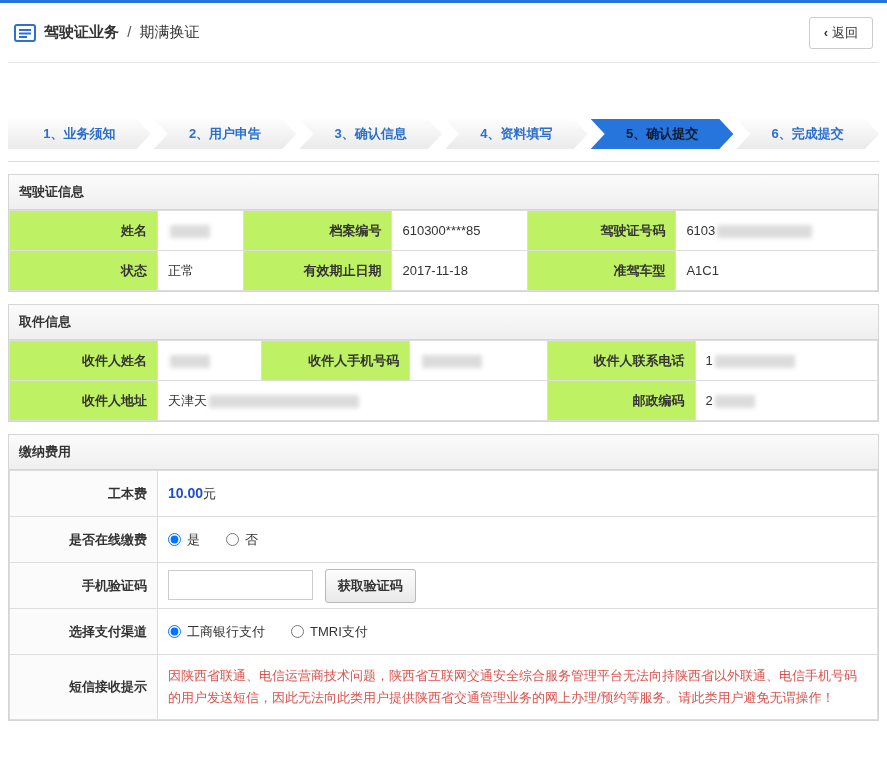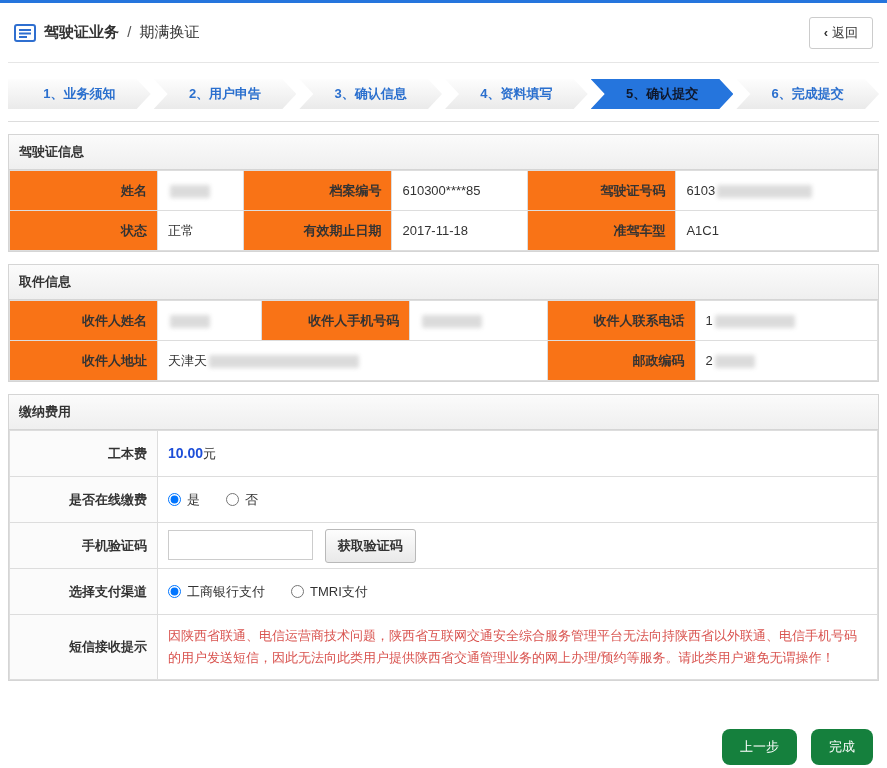--- a/index.html
+++ b/index.html
@@ -25,35 +25,35 @@
   .back-btn .chev { font-weight:bold; color:#333; }
 
   
   .steps-wrap { padding:16px 0 12px; border-bottom:1px solid #ddd; }
   .steps { display:flex; }
   .step {
     flex:1; height:30px; line-height:30px; text-align:center;
     color:#2a6fce; font-weight:bold; font-size:13px;
     background:linear-gradient(#fdfdfd,#eaeaea);
     clip-path: polygon(0 0, calc(100% - 14px) 0, 100% 50%, calc(100% - 14px) 100%, 0 100%, 14px 50%);
-    margin-right:3px; cursor:pointer; white-space:nowrap;
+    margin-right:3px; cursor:pointer; white-space:nowrap;margin-top:40px;
   }
   .step:first-child { clip-path: polygon(0 0, calc(100% - 14px) 0, 100% 50%, calc(100% - 14px) 100%, 0 100%); }
   .step:last-child { margin-right:0; }
   .step.active { background:#2575dd; color:#0f172a; }
 
   
   .section { border:1px solid #d5d5d5; margin-top:12px; }
   .section-header {
     background:linear-gradient(#fbfbfb,#efefef); border-bottom:1px solid #d5d5d5;
     padding:8px 10px; font-weight:bold; font-size:13px; color:#333;
   }
   table.grid { width:100%; border-collapse:collapse; }
   table.grid td { border:1px solid #ddd; height:40px; padding:4px 10px; font-size:13px; vertical-align:middle; }
-  td.lbl { background:#f97316; text-align:right; font-weight:bold; color:#333; }
+  td.lbl { background:#bef264; text-align:right; font-weight:bold; color:#333; }
   td.val { background:#fff; text-align:left; }
 
   table.fees td { height:46px; }
   table.fees td.lbl { background:#fbfbfb; }
 
   .redact {
     display:inline-block; height:13px; background:#bfbfbf; border-radius:2px;
     filter:blur(2px); opacity:.55; vertical-align:middle; margin-left:2px;
   }
   .w40{width:40px}.w60{width:60px}.w80{width:80px}.w95{width:95px}.w150{width:150px}

